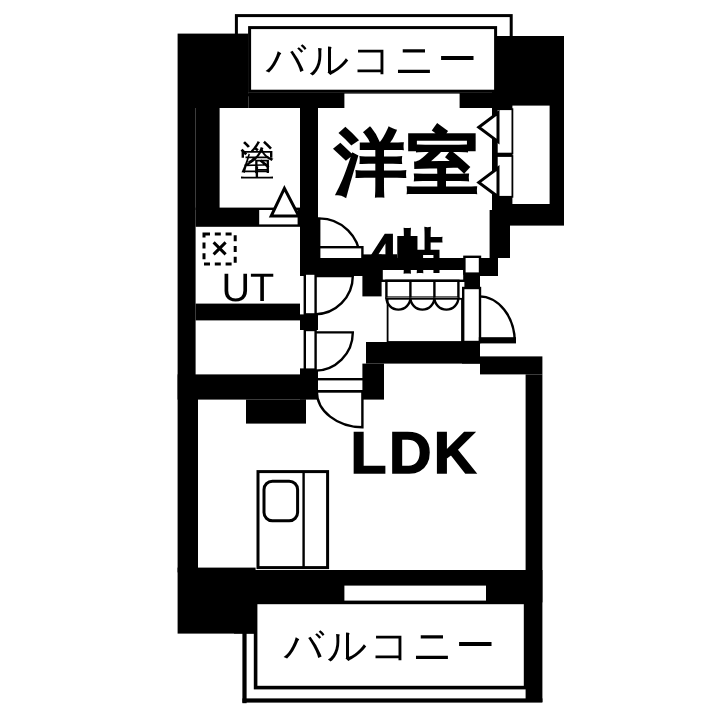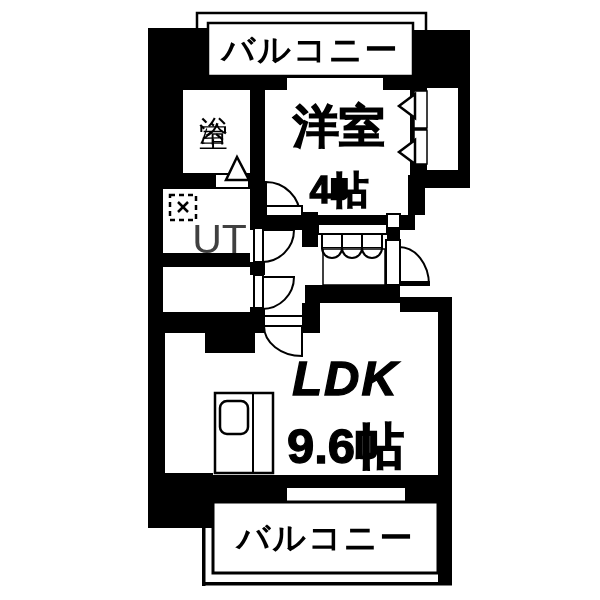--- a/index.html
+++ b/index.html
@@ -3,28 +3,28 @@
 <meta charset="utf-8">
 <style>
   html,body{margin:0;padding:0;background:#fff;}
   .stage{
     position:relative;width:600px;height:600px;background:#fff;overflow:hidden;
     font-family:"Liberation Sans","DejaVu Sans",sans-serif;color:#000;
   }
   .stage svg{position:absolute;left:0;top:0;}
   .lbl{position:absolute;color:#000;white-space:nowrap;line-height:1;}
   .lbl.center{display:flex;align-items:center;justify-content:center;text-align:center;}
-  .balcony-lbl{font-size:33px;letter-spacing:2px;font-weight:bold;}
+  .balcony-lbl{font-size:33px;letter-spacing:2px;}
   .bath-lbl{font-size:29px;writing-mode:vertical-rl;text-orientation:upright;letter-spacing:4px;}
-  .small-room-lbl{font-size:41px;color:#404040;margin-left:13px;}
+  .small-room-lbl{font-size:33px;color:#000000;}
   .room-big{position:absolute;text-align:center;font-weight:900;
     -webkit-text-stroke:1.3px #000;}
-  .room-big .line1{font-size:46px;}
+  .room-big .line1{font-size:60px;}
   .room-big .line2{font-size:38px;margin-top:7px;}
-  .ldk-big .line1{font-size:49px;letter-spacing:2px;font-style:italic;}
+  .ldk-big .line1{font-size:49px;letter-spacing:2px;}
   .ldk-big .line2{font-size:49px;margin-top:8px;}
 </style>
 </head>
 <body>
 
 <div class="stage">
 
   <svg width="600" height="600" viewBox="0 0 600 600">
 
     <rect x="197" y="13" width="229" height="66" fill="none" stroke="#000" stroke-width="2.5"></rect>
@@ -133,18 +133,17 @@
   <div class="lbl center small-room-lbl" style="left:163px;top:221px;width:87px;height:36px;">UT</div>
 
 
   <div class="room-big" style="left:266px;top:96px;width:146px;">
     <div class="line1">洋室</div>
     <div class="line2">4帖</div>
   </div>
 
   <div class="room-big ldk-big" style="left:268px;top:350px;width:155px;">
     <div class="line1">LDK</div>
-    <div class="line2">9.6帖</div>
   </div>
 
   <div class="lbl center balcony-lbl" style="left:213px;top:502px;width:225px;height:71px;">バルコニー</div>
 
 </div>
 
 </body></html>

